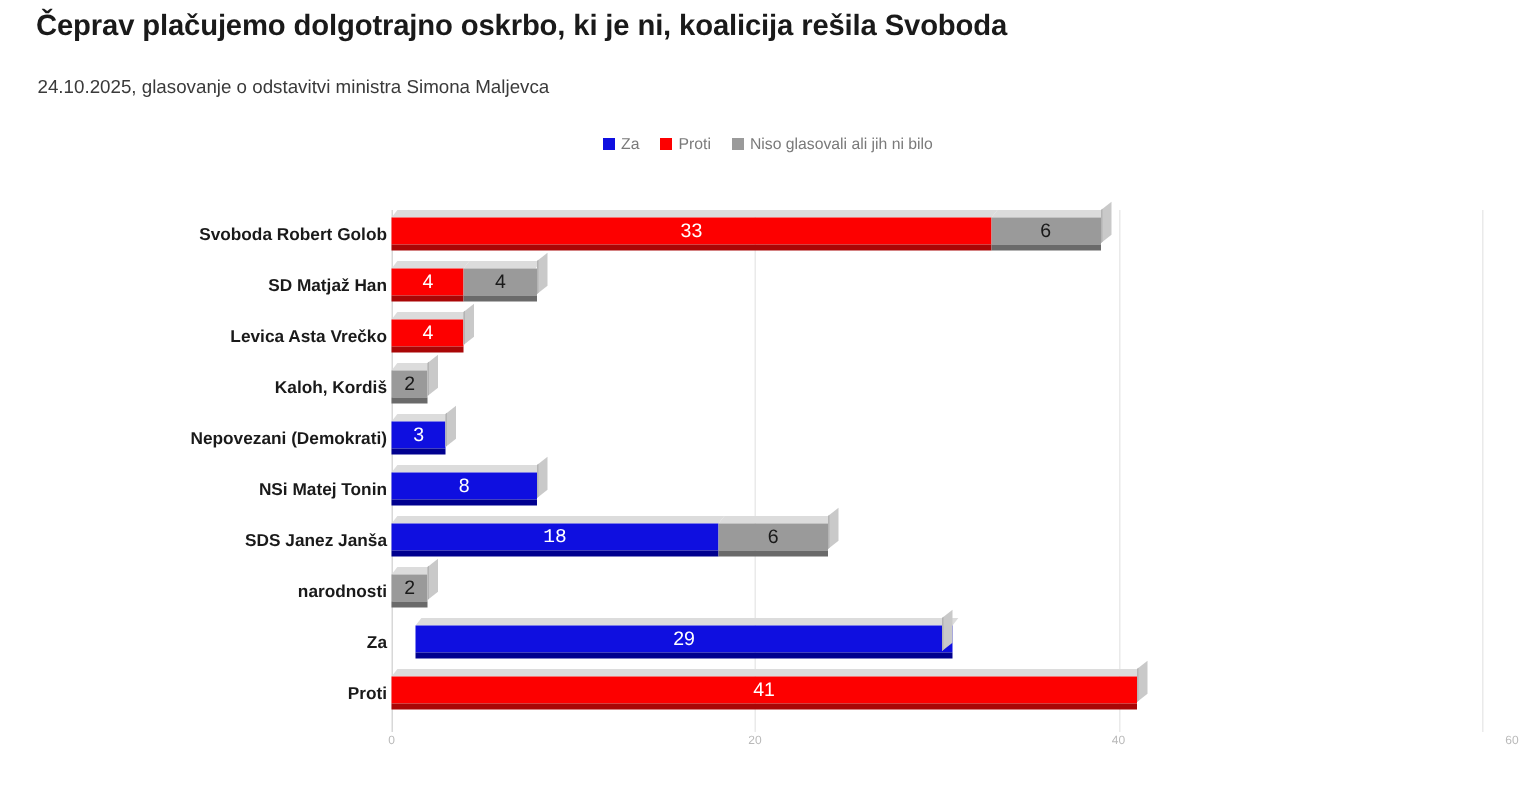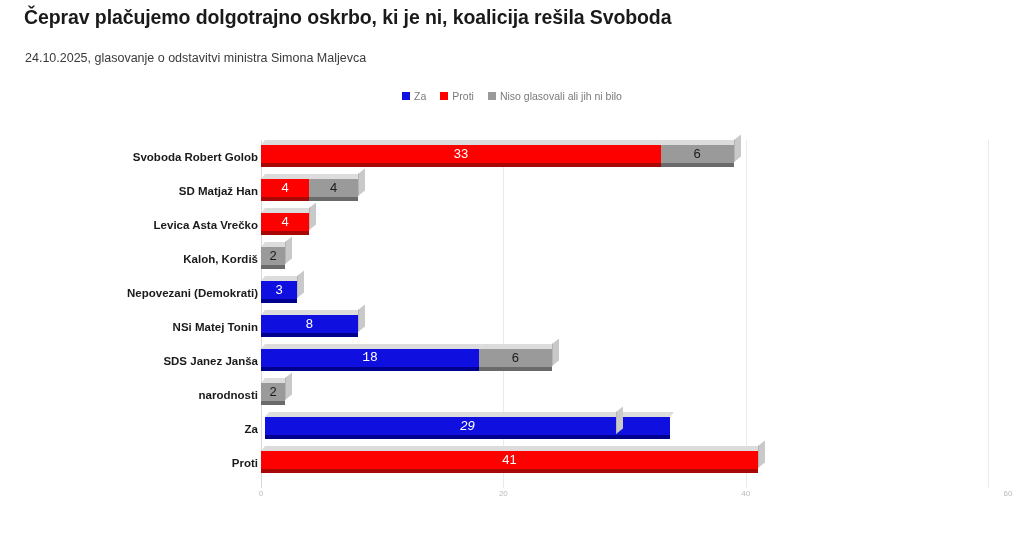--- a/index.html
+++ b/index.html
@@ -325,21 +325,21 @@
           <div class="seg-face"></div>
           <div class="seg-bottom"></div>
           <div class="seg-cap" style="left: 24.2333px;"></div>
           <div class="seg-value">2</div>
         </div>
       </div>
     </div>
     <div class="row" style="top: 412px; width: 1024px;">
       <div class="row-label">Za</div>
       <div class="bars">
-        <div class="seg c-za" style="left: 4px; width: 405px; font-style: italic;">
+        <div class="seg c-za" style="left: 16px; width: 358px;">
           <div class="seg-top"></div>
           <div class="seg-face"></div>
           <div class="seg-bottom"></div>
           <div class="seg-cap" style="left: 351.383px;"></div>
           <div class="seg-value">29</div>
         </div>
       </div>
     </div>
     <div class="row" style="top: 446px; width: 1024px;">
       <div class="row-label">Proti</div>

